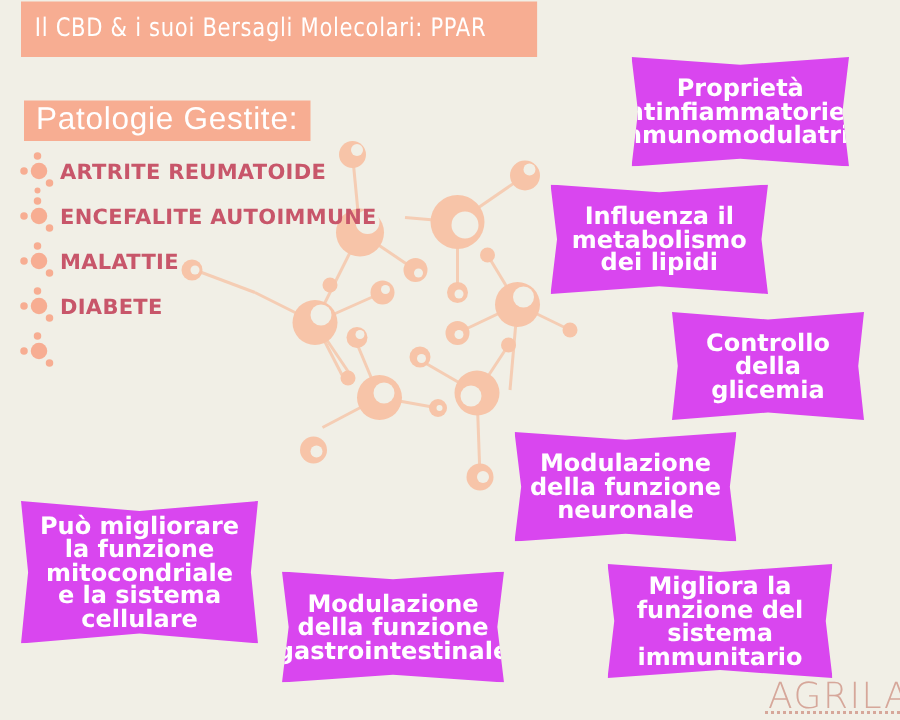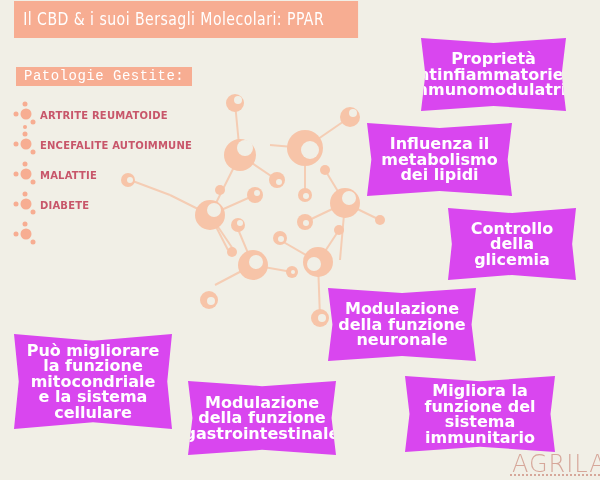--- a/index.html
+++ b/index.html
@@ -1,23 +1,23 @@
 <!DOCTYPE html>
 <html><head>
 <meta charset="utf-8">
 <style>
   html, body { margin:0; padding:0; }
   body { width:600px; height:480px; background:#f1efe6; position:relative; overflow:hidden; font-family:"Liberation Sans", sans-serif; }
   .title-bar { position:absolute; left:14px; top:1px; width:374px; height:37px; background:#f7ad92; color:#fff; font-family:"DejaVu Sans Condensed","DejaVu Sans", sans-serif; font-size:17px; letter-spacing:0.5px; line-height:37px; padding-left:10px; box-sizing:border-box; transform:scaleX(0.92); transform-origin:left center; }
-  .subtitle { position:absolute; left:16px; top:67px; background:#f7ad92; color:#fff; font-family:Liberation Mono, monospace; font-size:14px; padding:1px 8px 2px 8px; letter-spacing:0.5px; }
+  .subtitle { position:absolute; left:16px; top:67px; background:#f7ad92; color:#fff; font-family:Liberation Sans, sans-serif; font-size:21px; padding:1px 8px 2px 8px; letter-spacing:0.5px; }
   .mol { position:absolute; left:0; top:0; }
   .list { position:absolute; left:12px; top:100px; margin:0; padding:0; list-style:none; }
   .list li { position:relative; height:30px; display:flex; align-items:center; }
   .bullet { width:28px; height:30px; position:relative; }
-  .list .lbl { color:#c8566a; font-weight:bold; font-size:10px; letter-spacing:0.2px; font-family:"DejaVu Sans", sans-serif; }
+  .list .lbl { color:#c8566a; font-weight:bold; font-size:14px; letter-spacing:0.2px; font-family:"DejaVu Sans", sans-serif; }
   .banner { position:absolute; background:#d946ef; color:#fff; font-weight:bold; font-family:"DejaVu Sans", sans-serif; font-size:16px; line-height:15.5px; text-align:center; display:flex; align-items:center; justify-content:center; box-sizing:border-box; padding:0 6px;
     clip-path: polygon(0 0, 50% 7%, 100% 0, 97% 50%, 100% 100%, 50% 93%, 0 100%, 3% 50%); }
   .logo { position:absolute; left:512px; top:450px; color:#d6a79a; font-family:"DejaVu Sans", sans-serif; font-size:24px; letter-spacing:1px; font-weight:200; }
   .logo-sub { position:absolute; left:510px; top:474px; width:90px; height:3px; border-top:2px dotted #d6a79a; }
 </style>
 </head>
 <body>
 
 <div class="title-bar">Il CBD &amp; i suoi Bersagli Molecolari: PPAR</div>
 
@@ -146,19 +146,19 @@
             <circle cx="14" cy="14" r="5.5"></circle>
             <circle cx="21" cy="22" r="2.5"></circle>
           </g>
         </svg></span>
   </li>
 </ul>
 
 <div class="banner" style="left:421px;top:38px;width:145px;height:73px;">Proprietà antinfiammatorie e immunomodulatrici</div>
 <div class="banner" style="left:367px;top:123px;width:145px;height:73px;padding:0 14px;">Influenza il metabolismo dei lipidi</div>
 <div class="banner" style="left:448px;top:208px;width:128px;height:72px;padding:0 14px;">Controllo della glicemia</div>
-<div class="banner" style="left:328px;top:288px;width:148px;height:73px;">Modulazione della funzione neuronale</div>
+<div class="banner" style="left:343px;top:288px;width:148px;height:73px;">Modulazione della funzione neuronale</div>
 <div class="banner" style="left:14px;top:334px;width:158px;height:95px;padding:0 10px;">Può migliorare la funzione mitocondriale e la sistema cellulare</div>
 <div class="banner" style="left:188px;top:381px;width:148px;height:74px;">Modulazione della funzione gastrointestinale</div>
 <div class="banner" style="left:405px;top:376px;width:150px;height:76px;padding:0 10px;">Migliora la funzione del sistema immunitario</div>
 
 <div class="logo">AGRILAB</div>
 <div class="logo-sub"></div>
 
 </body></html>

